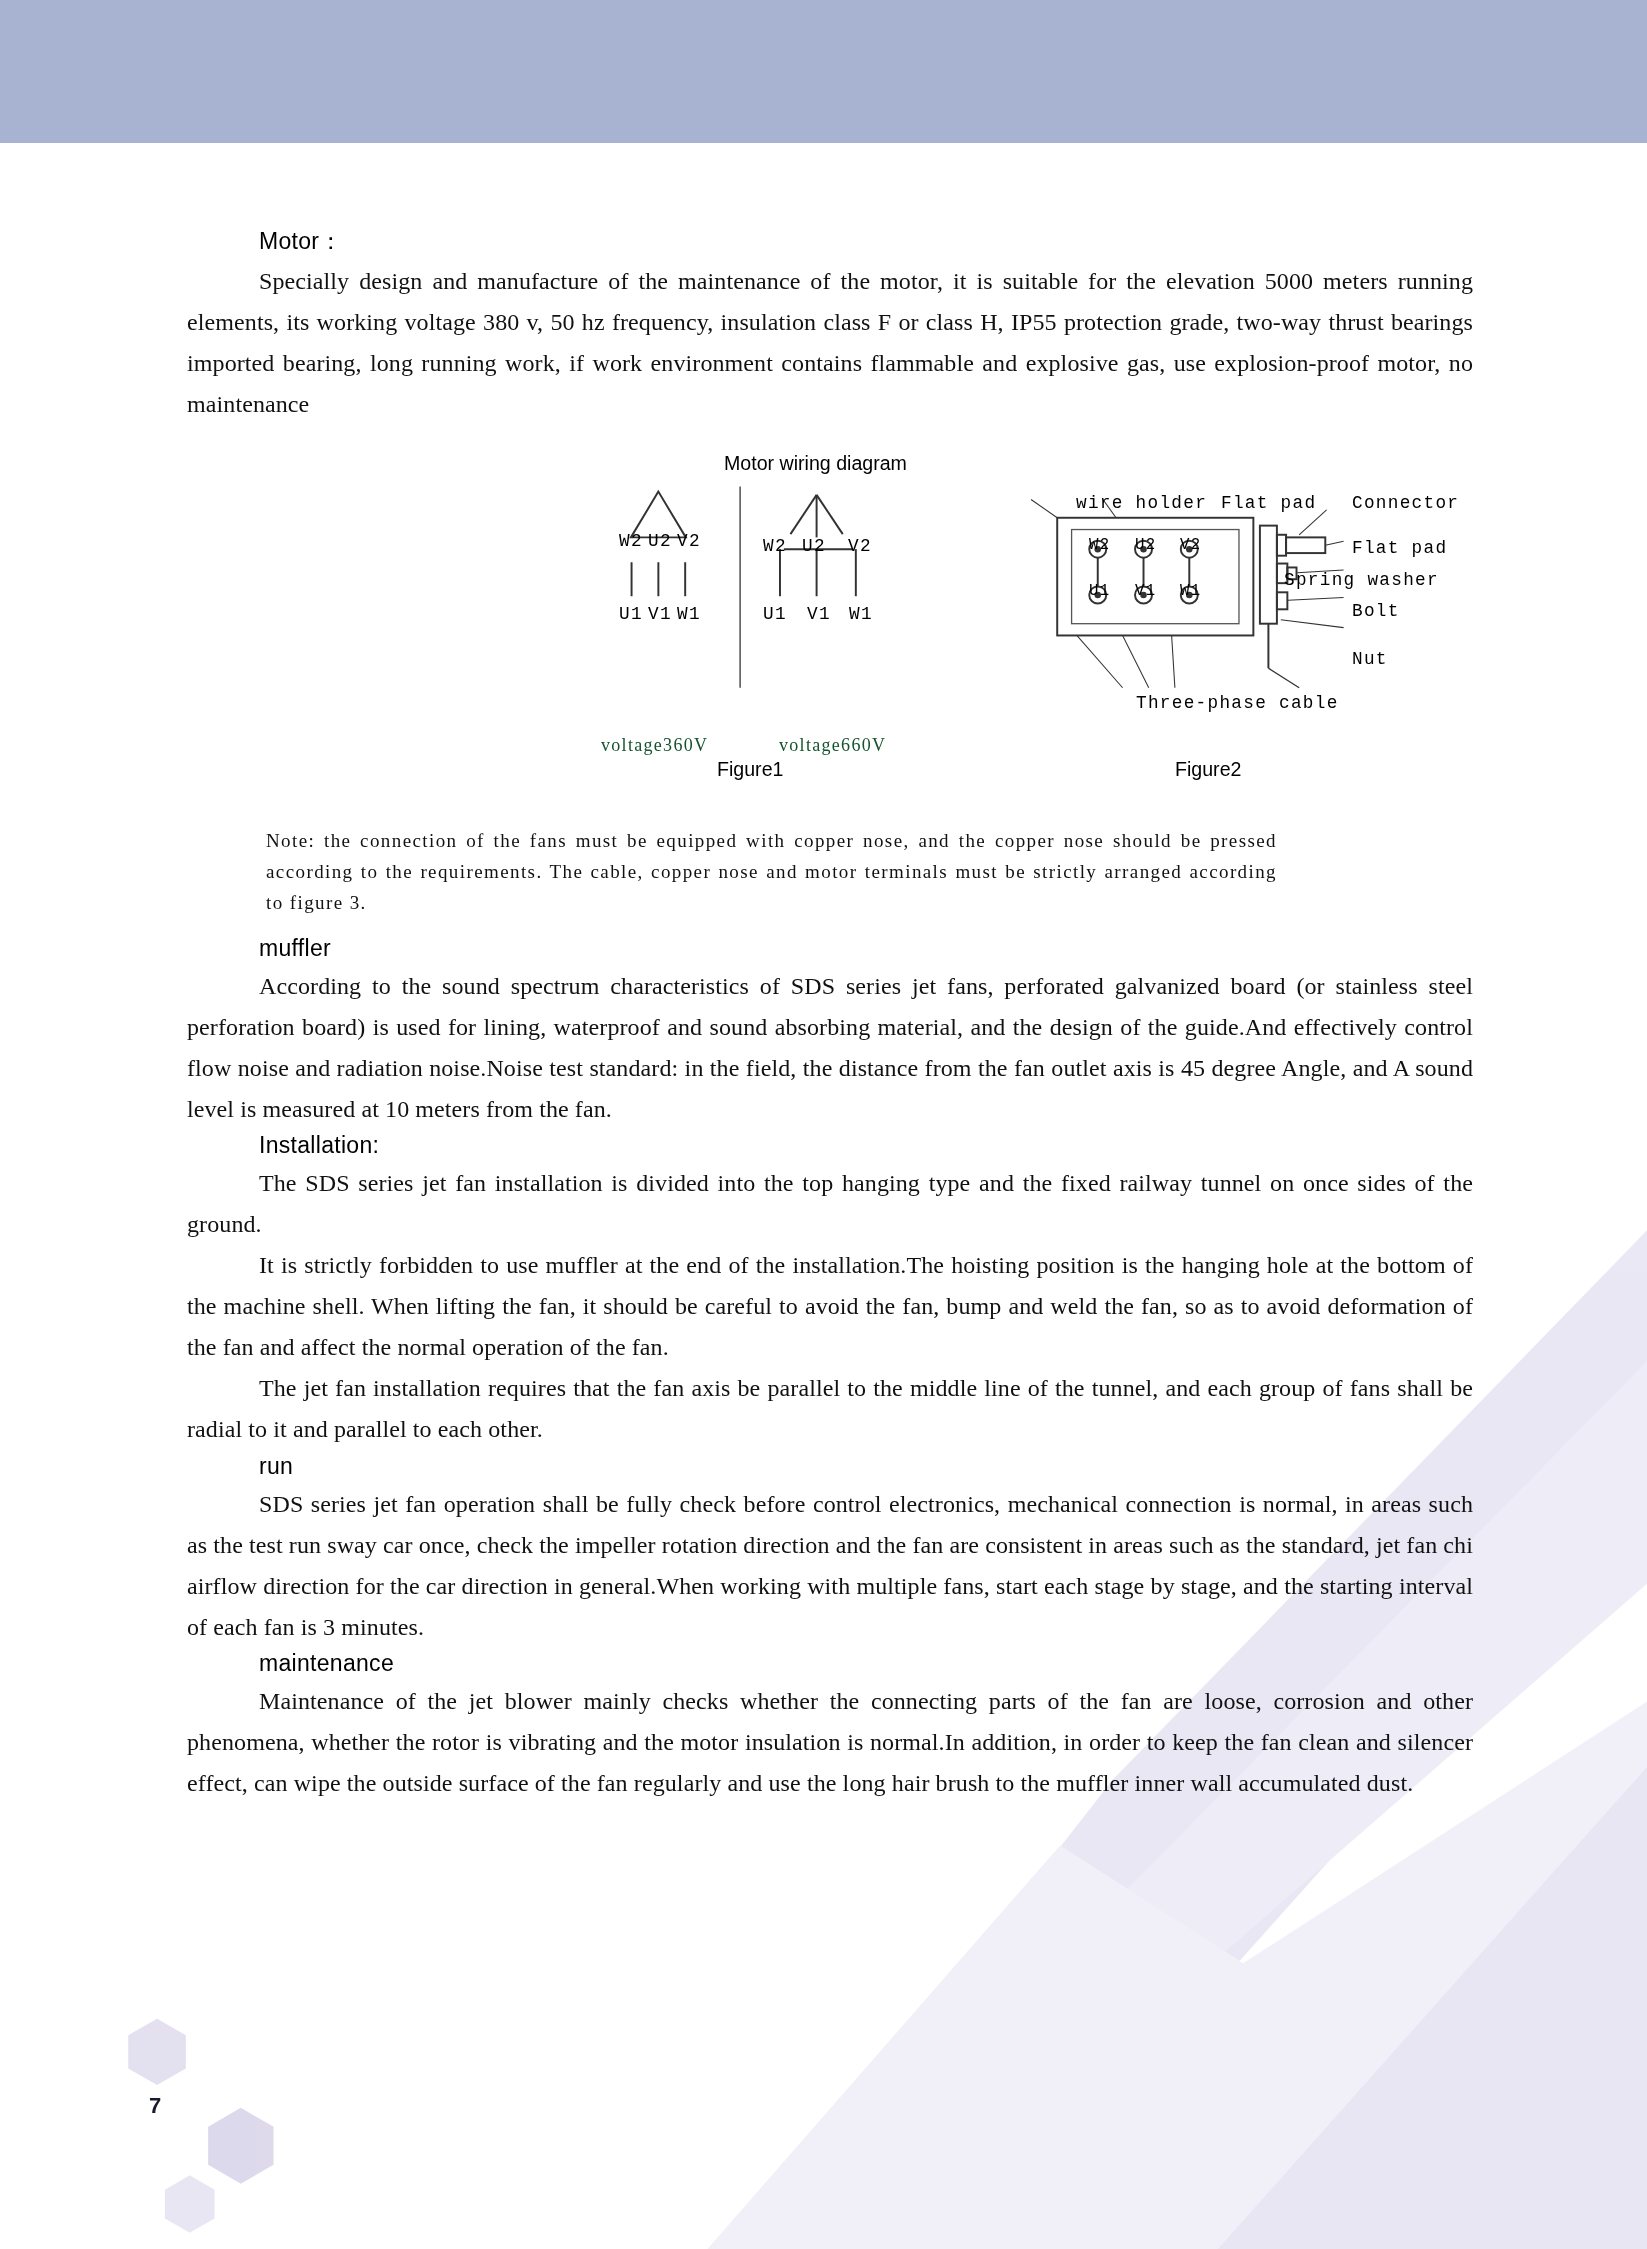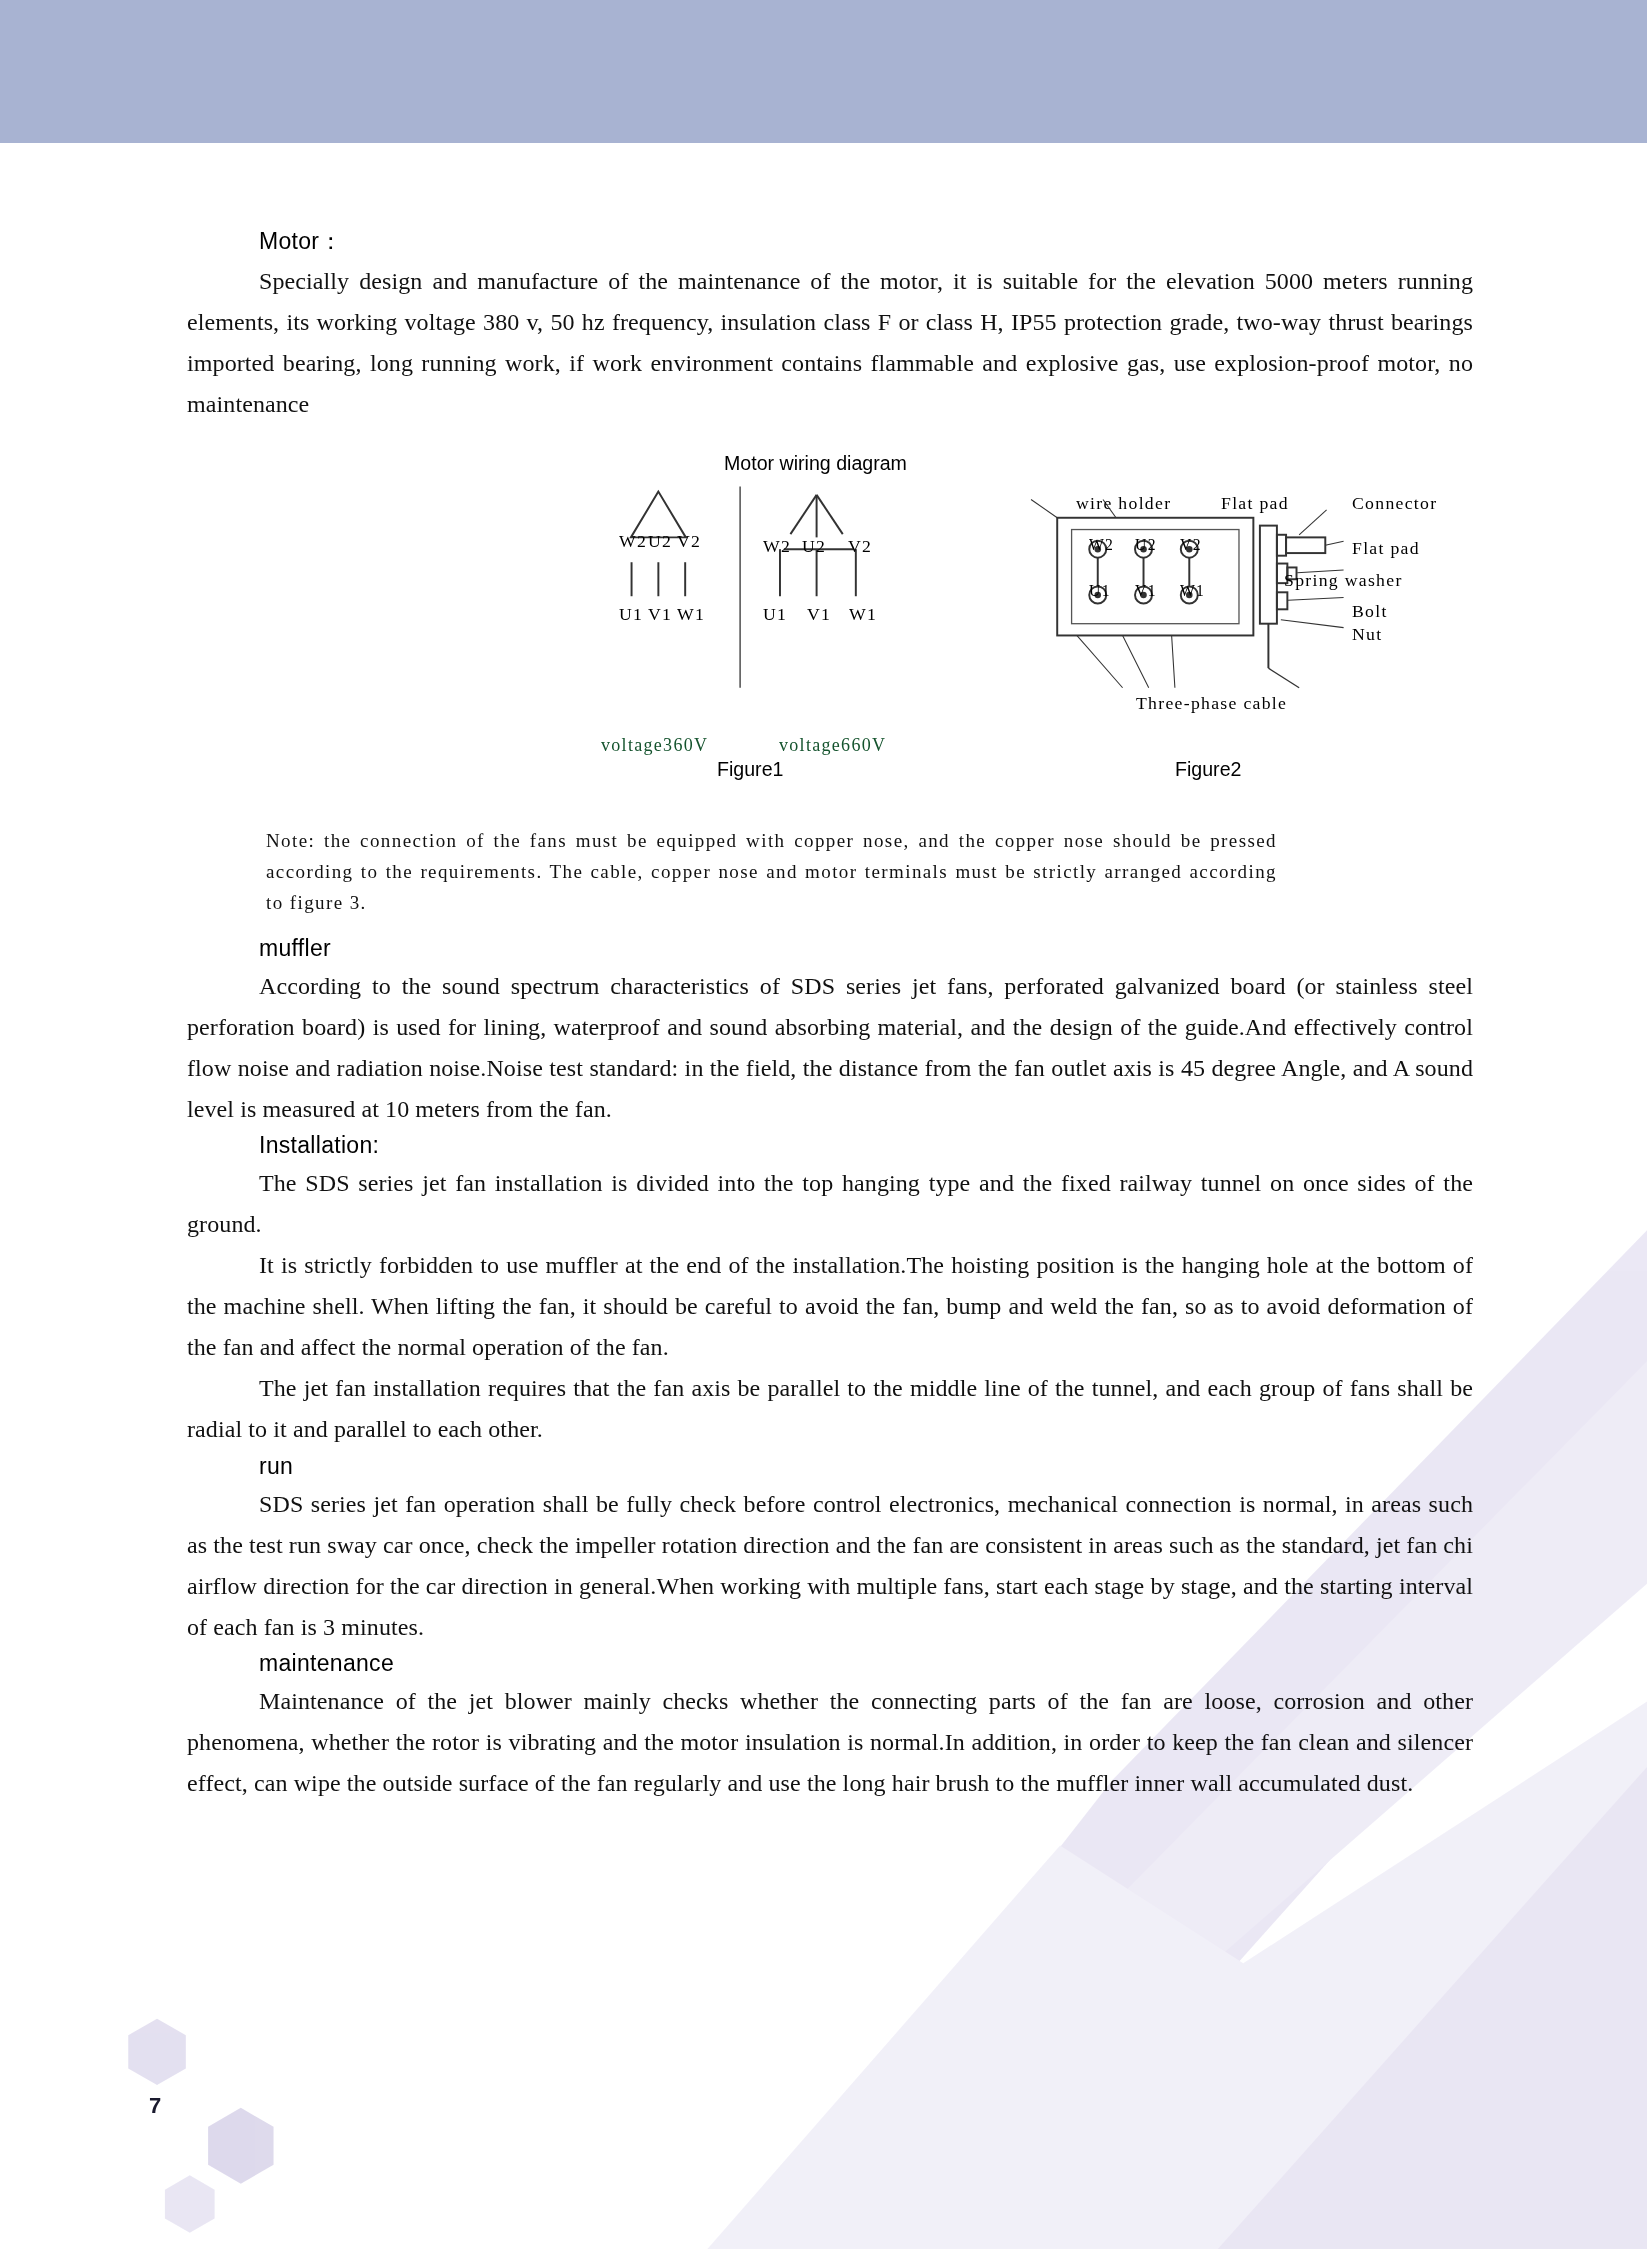--- a/index.html
+++ b/index.html
@@ -94,21 +94,21 @@
     font-family: "Liberation Serif", serif;
     font-size: 18px;
     letter-spacing: 1.3px;
     color: #14532d;
   }
   .volt-label.v1 { left: 414px; top: 283px; }
   .volt-label.v2 { left: 592px; top: 283px; }
 
   .lbl {
     position: absolute;
-    font-family: Liberation Serif, serif;
+    font-family: Liberation Mono, monospace;
     font-size: 17.7px;
     letter-spacing: 1.3px;
     color: #000;
     white-space: nowrap;
   }
 
   .note {
     margin-top: 6.5px;
     padding-left: 79px;
     padding-right: 196px;
@@ -239,21 +239,21 @@
       <span class="lbl" style="left:902px; top:130px; font-size:15.7px;">U1</span>
       <span class="lbl" style="left:948px; top:130px; font-size:15.7px;">V1</span>
       <span class="lbl" style="left:993px; top:130px; font-size:15.7px;">W1</span>
 
       <span class="lbl" style="left:889px; top:41px;">wire holder</span>
       <span class="lbl" style="left:1034px; top:41px;">Flat pad</span>
       <span class="lbl" style="left:1165px; top:41px;">Connector</span>
       <span class="lbl" style="left:1165px; top:86px;">Flat pad</span>
       <span class="lbl" style="left:1097px; top:118px;">Spring washer</span>
       <span class="lbl" style="left:1165px; top:149px;">Bolt</span>
-      <span class="lbl" style="left:1165px; top:172px;">Nut</span>
+      <span class="lbl" style="left:1165px; top:197px;">Nut</span>
       <span class="lbl" style="left:949px; top:241px;">Three-phase cable</span>
 
       <span class="volt-label v1">voltage360V</span>
       <span class="volt-label v2">voltage660V</span>
 
       <span class="fig-caption f1">Figure1</span>
       <span class="fig-caption f2">Figure2</span>
     </div>
 
     <div class="note">Note: the connection of the fans must be equipped with copper nose, and the copper nose should be pressed according to the requirements. The cable, copper nose and motor terminals must be strictly arranged according to figure 3.</div>

